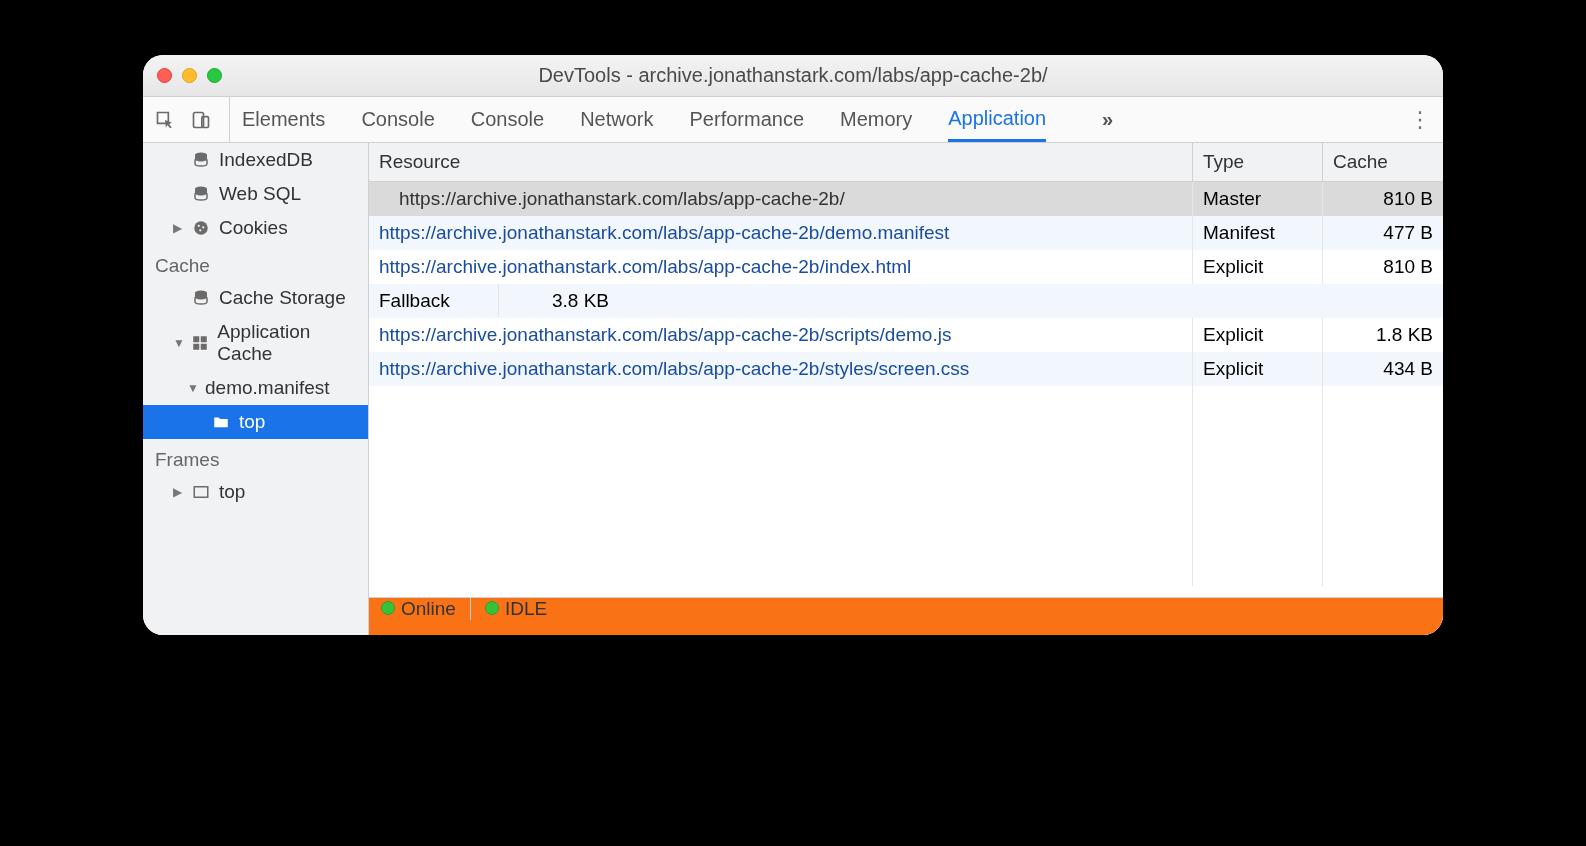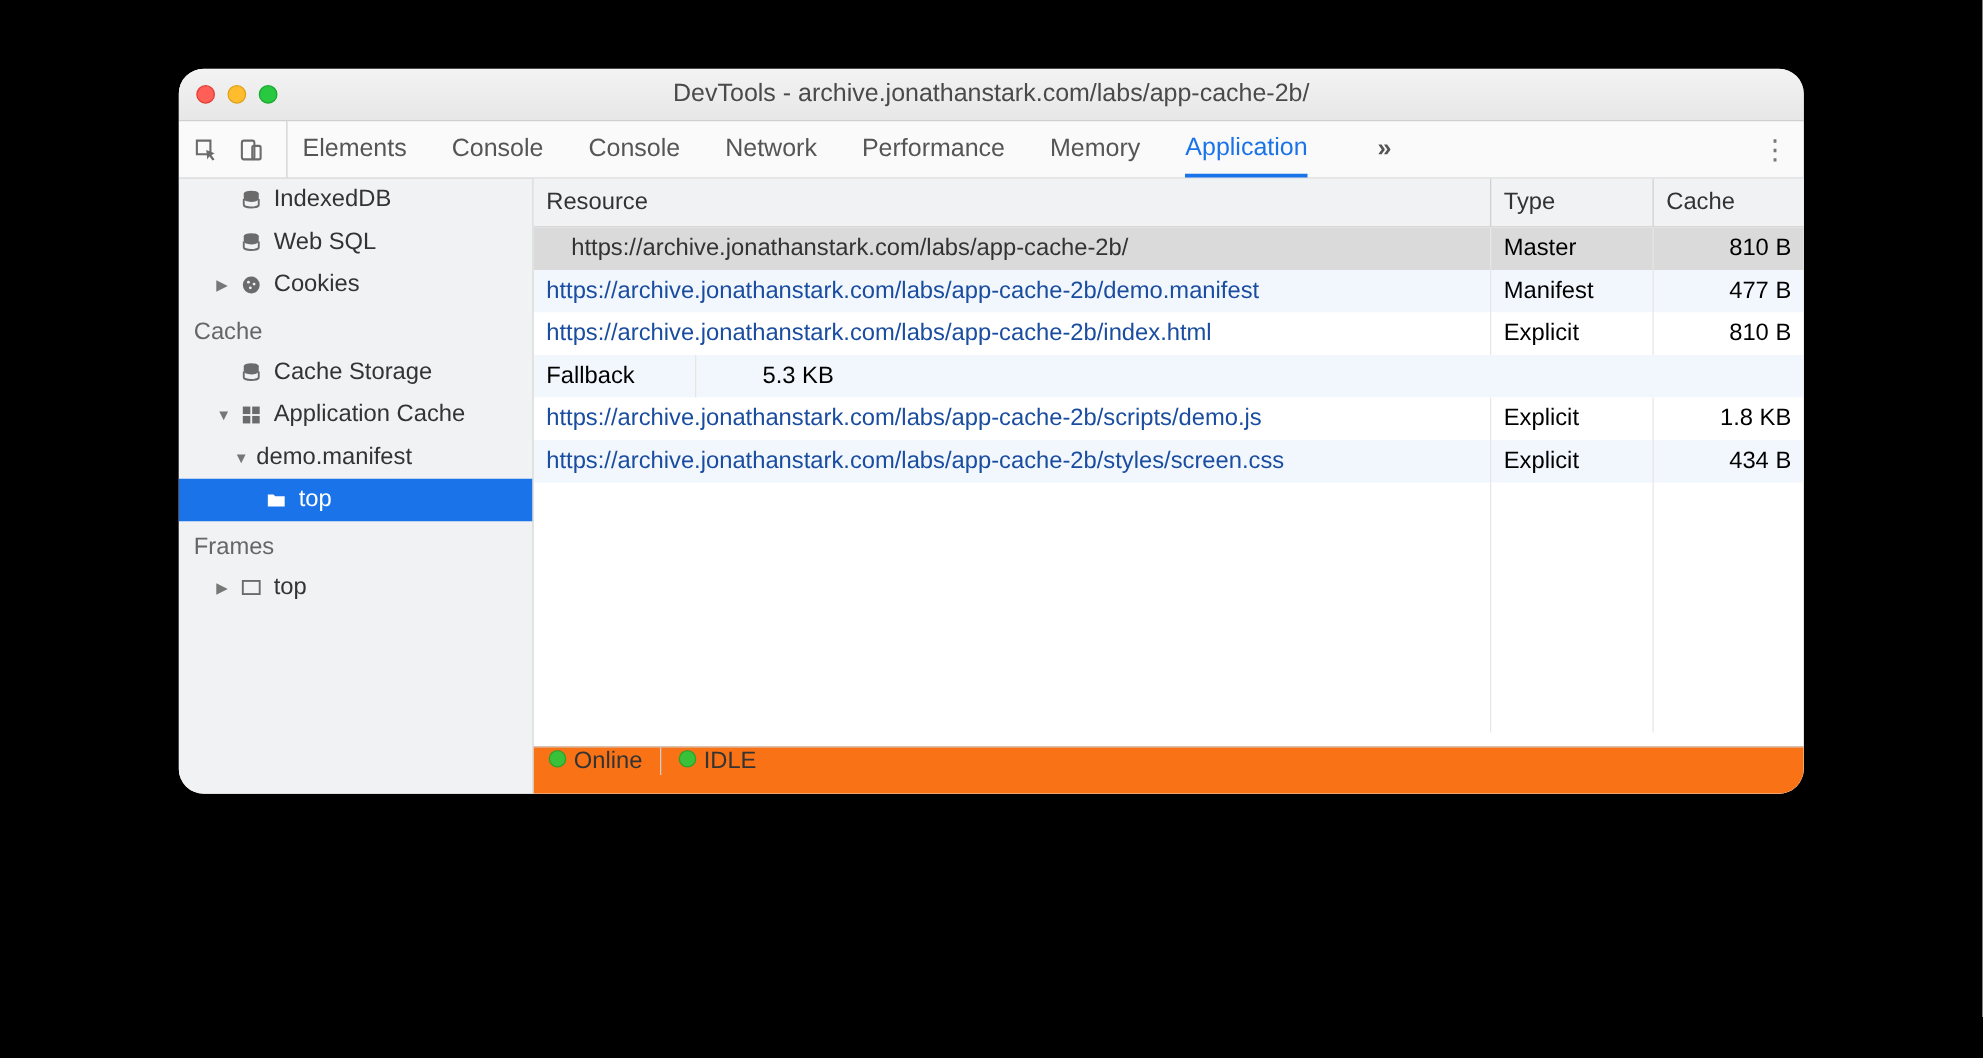--- a/index.html
+++ b/index.html
@@ -58,21 +58,21 @@
   }
   .toolbar .icon { width: 20px; height: 20px; display:inline-flex; align-items:center; justify-content:center; }
   .tabs { display: flex; gap: 36px; flex: 1; height:100%; align-items:center;}
   .tab { cursor: pointer; color:#555; height:100%; display:flex; align-items:center; }
   .tab.active { color:#1a73e8; border-bottom: 3px solid #1a73e8; }
   .overflow { margin-left: 20px; font-weight: bold; color:#555; cursor:pointer; }
   .kebab { margin-left: auto; padding-left: 30px; color:#777; cursor:pointer; font-size:22px; }
 
   .body-split { display: flex; height: 492px; }
   .sidebar {
-    width: 284px;
+    width: 226px;
     background: #f1f2f3;
     border-right: 1px solid #d0d0d0;
     font-size: 19px;
     color: #333;
     overflow: hidden;
     display:flex; flex-direction:column;
   }
   .sidebar .section-title { padding: 10px 12px 4px; color:#666; }
   .sidebar ul { list-style: none; }
   .sidebar li { display:flex; align-items:center; padding: 6px 10px 6px 30px; cursor:pointer; gap:8px;}
@@ -263,21 +263,21 @@
             <div class="cell col-type">Manifest</div>
             <div class="cell col-size">477 B</div>
           </div>
           <div class="row">
             <div class="cell col-resource">https://archive.jonathanstark.com/labs/app-cache-2b/index.html</div>
             <div class="cell col-type">Explicit</div>
             <div class="cell col-size">810 B</div>
           </div>
           <div class="row">
             <div class="cell col-type">Fallback</div>
-            <div class="cell col-size">5.3 KB</div>
+            <div class="cell col-size">3.8 KB</div>
           </div>
           <div class="row">
             <div class="cell col-resource">https://archive.jonathanstark.com/labs/app-cache-2b/scripts/demo.js</div>
             <div class="cell col-type">Explicit</div>
             <div class="cell col-size">1.8 KB</div>
           </div>
           <div class="row">
             <div class="cell col-resource">https://archive.jonathanstark.com/labs/app-cache-2b/styles/screen.css</div>
             <div class="cell col-type">Explicit</div>
             <div class="cell col-size">434 B</div>

